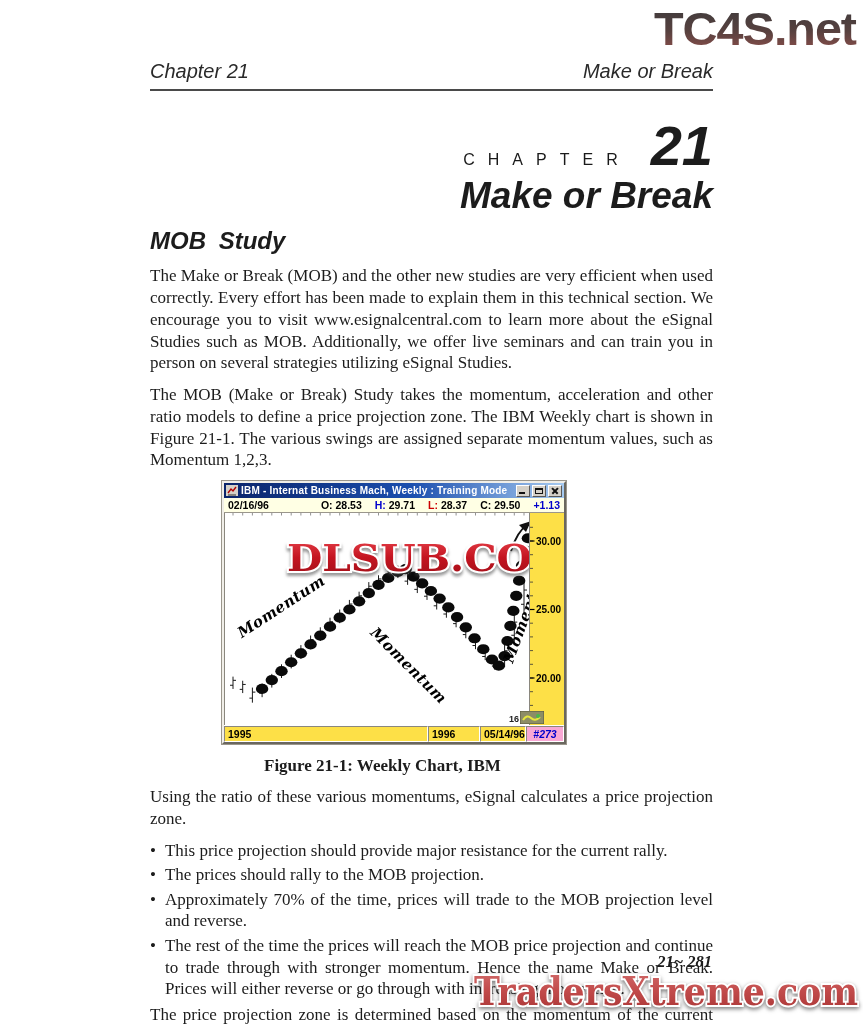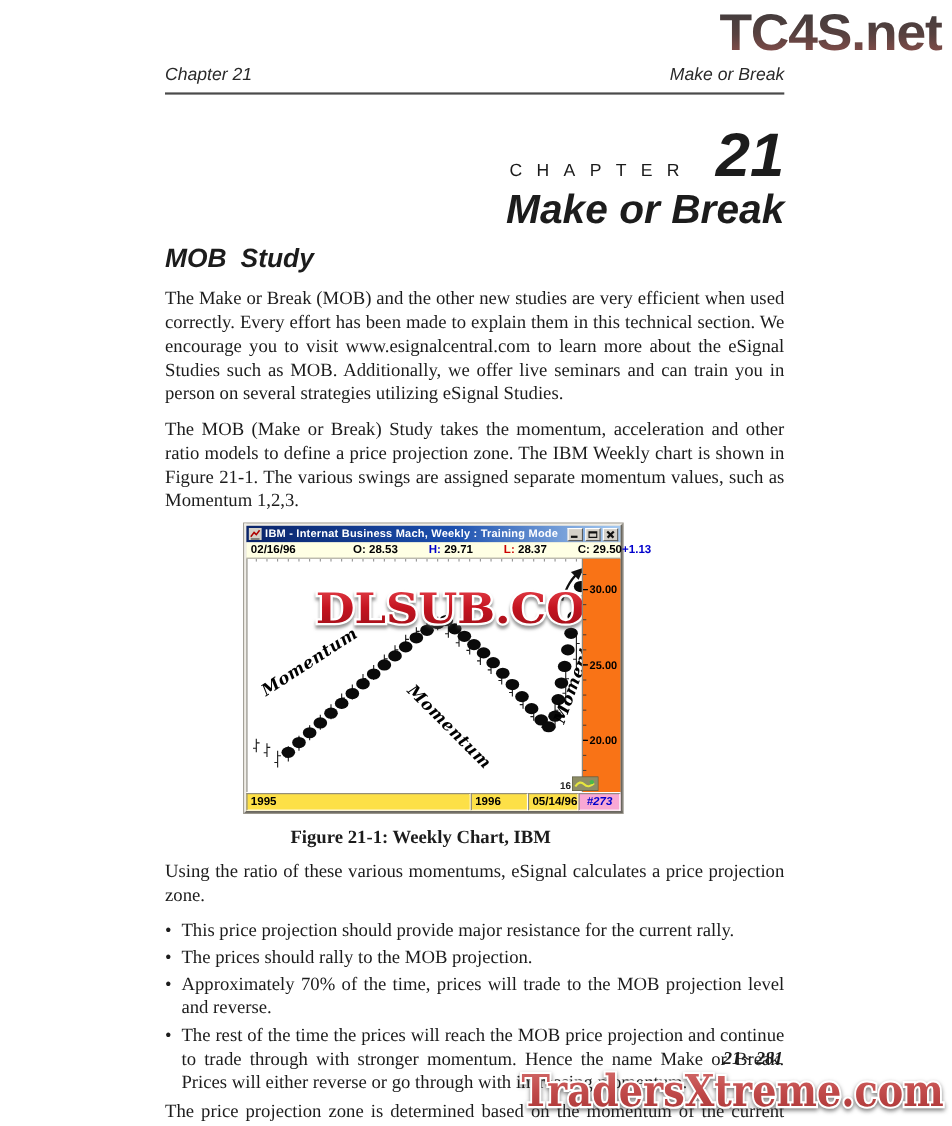--- a/index.html
+++ b/index.html
@@ -7,21 +7,21 @@
   .page { position:relative; width:865px; height:1024px; background:#fff; overflow:hidden;
           font-family:"Liberation Serif", serif; color:#1c1c1c; }
 
   
   .site-logo { position:absolute; top:2px; right:4px; }
 
   
   .content { position:absolute; left:150px; top:0; width:563px; }
 
   .running-header { margin-top:60px; display:flex; justify-content:space-between;
-    font-family:"Liberation Sans", sans-serif; font-style:italic; font-size:16px; color:#2a2a2a;
+    font-family:"Liberation Sans", sans-serif; font-style:italic; font-size:20px; color:#2a2a2a;
     border-bottom:2px solid #4a4a4a; padding-bottom:6px; }
 
   .chapter-head { margin-top:30px; text-align:right; font-family:"Liberation Sans", sans-serif; }
   .chapter-line { display:flex; justify-content:flex-end; align-items:baseline; gap:20px; }
   .chapter-eyebrow { font-size:16px; letter-spacing:13px; color:#1a1a1a; }
   .chapter-number { font-size:56px; font-weight:bold; font-style:italic; line-height:.9; }
   .chapter-title { font-size:37px; font-weight:bold; font-style:italic; margin-top:4px; }
 
   .section-heading { margin-top:10px; font-family:"Liberation Sans", sans-serif;
     font-size:24px; font-weight:bold; font-style:italic; word-spacing:6px; }
@@ -42,33 +42,33 @@
     border-color:#fff #585858 #585858 #fff; position:relative; }
   .winbtn .min { position:absolute; left:2px; bottom:2px; width:6px; height:2px; background:#111; }
   .winbtn .max { position:absolute; left:2px; top:2px; width:8px; height:6px;
     border:1px solid #111; border-top:2px solid #111; }
   .winbtn .x1,.winbtn .x2 { position:absolute; left:2px; top:4.5px; width:8px; height:1.6px; background:#111; }
   .winbtn .x1 { transform:rotate(45deg);} .winbtn .x2 { transform:rotate(-45deg);}
 
   .quotebar { height:15px; background:#ffffe4; border-bottom:1px solid #9a968c;
     display:flex; align-items:center; font-size:10.5px; font-weight:bold; color:#000; padding:0 4px; white-space:nowrap; }
   .quotebar .qdate { flex:none; }
-  .quotebar .qvals { display:flex; gap:28px; margin-left:52px; }
+  .quotebar .qvals { display:flex; gap:13px; margin-left:52px; }
   .lbl-blue { color:#0000cc; } .lbl-red { color:#cc0000; }
   .qchange { margin-left:auto; color:#0000cc; }
 
   .chart-body { position:relative; display:flex; height:212px; }
   .plot { position:relative; flex:1; background:#fff; border-left:1px solid #8a877e; overflow:hidden; }
   .plot svg.layer { position:absolute; left:0; top:0; }
   .annot-layer { position:absolute; inset:0; }
   .momentum { position:absolute; white-space:nowrap; transform-origin:left center;
     font-family:"DejaVu Serif", serif; font-style:italic; font-weight:bold; font-size:15px;
     letter-spacing:.5px; color:#000; }
   .watermark { position:absolute; left:56px; top:18px; }
-  .axis { position:relative; width:35px; background:#f97316; border-left:1px solid #8a877e; flex:none; }
+  .axis { position:relative; width:35px; background:#fde047; border-left:1px solid #8a877e; flex:none; }
   .corner-group { position:absolute; right:20px; bottom:1px; display:flex; align-items:flex-end; gap:1px; z-index:6; }
   .corner-label { font-size:9px; font-weight:bold; color:#222; line-height:10px; }
 
   .bottombar { height:17px; background:#d4d0c8; border-top:1px solid #fff;
     display:flex; align-items:stretch; font-size:10.5px; font-weight:bold; color:#000; }
   .bb-cell { border:1px solid; border-color:#8a877e #fff #fff #8a877e; background:#fde047;
     display:flex; align-items:center; padding:0 3px; }
   .bb-1995 { flex:1; } .bb-1996 { width:52px; } .bb-date { width:46px; }
   .bb-num { width:38px; background:#f9a8d4; color:#0000cc; font-style:italic;
     border-color:#8a877e #fff #fff #8a877e; justify-content:center; }

